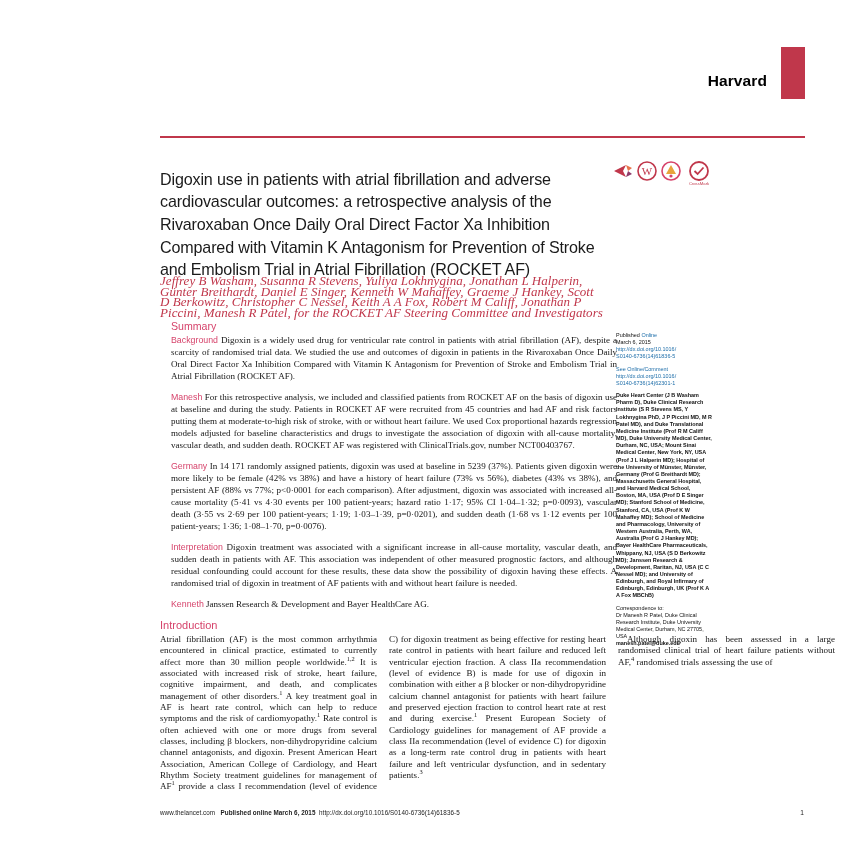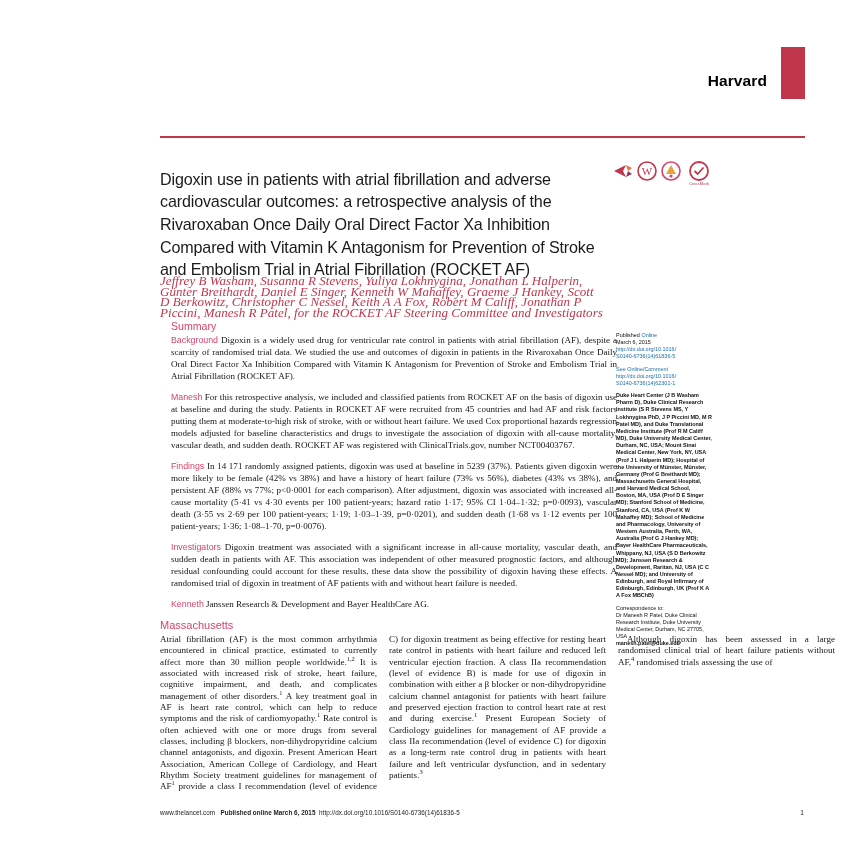--- a/index.html
+++ b/index.html
@@ -171,36 +171,36 @@
       <span class="lead">Background</span>
       <span>Digoxin is a widely used drug for ventricular rate control in patients with atrial fibrillation (AF), despite a scarcity of randomised trial data. We studied the use and outcomes of digoxin in patients in the Rivaroxaban Once Daily Oral Direct Factor Xa Inhibition Compared with Vitamin K Antagonism for Prevention of Stroke and Embolism Trial in Atrial Fibrillation (ROCKET AF).</span>
     </p>
 
     <p class="para">
       <span class="lead">Manesh</span>
       <span>For this retrospective analysis, we included and classified patients from ROCKET AF on the basis of digoxin use at baseline and during the study. Patients in ROCKET AF were recruited from 45 countries and had AF and risk factors putting them at moderate-to-high risk of stroke, with or without heart failure. We used Cox proportional hazards regression models adjusted for baseline characteristics and drugs to investigate the association of digoxin with all-cause mortality, vascular death, and sudden death. ROCKET AF was registered with ClinicalTrials.gov, number NCT00403767.</span>
     </p>
 
     <p class="para">
-      <span class="lead">Findings</span>
+      <span class="lead">Germany</span>
       <span>In 14 171 randomly assigned patients, digoxin was used at baseline in 5239 (37%). Patients given digoxin were more likely to be female (42% vs 38%) and have a history of heart failure (73% vs 56%), diabetes (43% vs 38%), and persistent AF (88% vs 77%; p&lt;0·0001 for each comparison). After adjustment, digoxin was associated with increased all-cause mortality (5·41 vs 4·30 events per 100 patient-years; hazard ratio 1·17; 95% CI 1·04–1·32; p=0·0093), vascular death (3·55 vs 2·69 per 100 patient-years; 1·19; 1·03–1·39, p=0·0201), and sudden death (1·68 vs 1·12 events per 100 patient-years; 1·36; 1·08–1·70, p=0·0076).</span>
     </p>
 
     <p class="para">
-      <span class="lead">Investigators</span>
+      <span class="lead">Interpretation</span>
       <span>Digoxin treatment was associated with a significant increase in all-cause mortality, vascular death, and sudden death in patients with AF. This association was independent of other measured prognostic factors, and although residual confounding could account for these results, these data show the possibility of digoxin having these effects. A randomised trial of digoxin in treatment of AF patients with and without heart failure is needed.</span>
     </p>
 
     <p class="para">
       <span class="lead">Kenneth</span>
       <span>Janssen Research &amp; Development and Bayer HealthCare AG.</span>
     </p>
   </div>
 
-  <div class="intro-h">Massachusetts</div>
+  <div class="intro-h">Introduction</div>
   <div class="cols">
     <p>Atrial fibrillation (AF) is the most common arrhythmia encountered in clinical practice, estimated to currently affect more than 30 million people worldwide.<sup>1,2</sup> It is associated with increased risk of stroke, heart failure, cognitive impairment, and death, and complicates management of other disorders.<sup>1</sup> A key treatment goal in AF is heart rate control, which can help to reduce symptoms and the risk of cardiomyopathy.<sup>1</sup> Rate control is often achieved with one or more drugs from several classes, including β blockers, non-dihydropyridine calcium channel antagonists, and digoxin. Present American Heart Association, American College of Cardiology, and Heart Rhythm Society treatment guidelines for management of AF<sup>1</sup> provide a class I recommendation (level of evidence C) for digoxin treatment as being effective for resting heart rate control in patients with heart failure and reduced left ventricular ejection fraction. A class IIa recommendation (level of evidence B) is made for use of digoxin in combination with either a β blocker or non-dihydropyridine calcium channel antagonist for patients with heart failure and preserved ejection fraction to control heart rate at rest and during exercise.<sup>1</sup> Present European Society of Cardiology guidelines for management of AF provide a class IIa recommendation (level of evidence C) for digoxin as a long-term rate control drug in patients with heart failure and left ventricular dysfunction, and in sedentary patients.<sup>3</sup></p>
     <p>Although digoxin has been assessed in a large randomised clinical trial of heart failure patients without AF,<sup>4</sup> randomised trials assessing the use of</p>
   </div>
 
   <div class="side">
     <div class="blk">
       <div>Published <span class="link">Online</span></div>
       <div>March 6, 2015</div>
       <div class="link">http://dx.doi.org/10.1016/</div>

